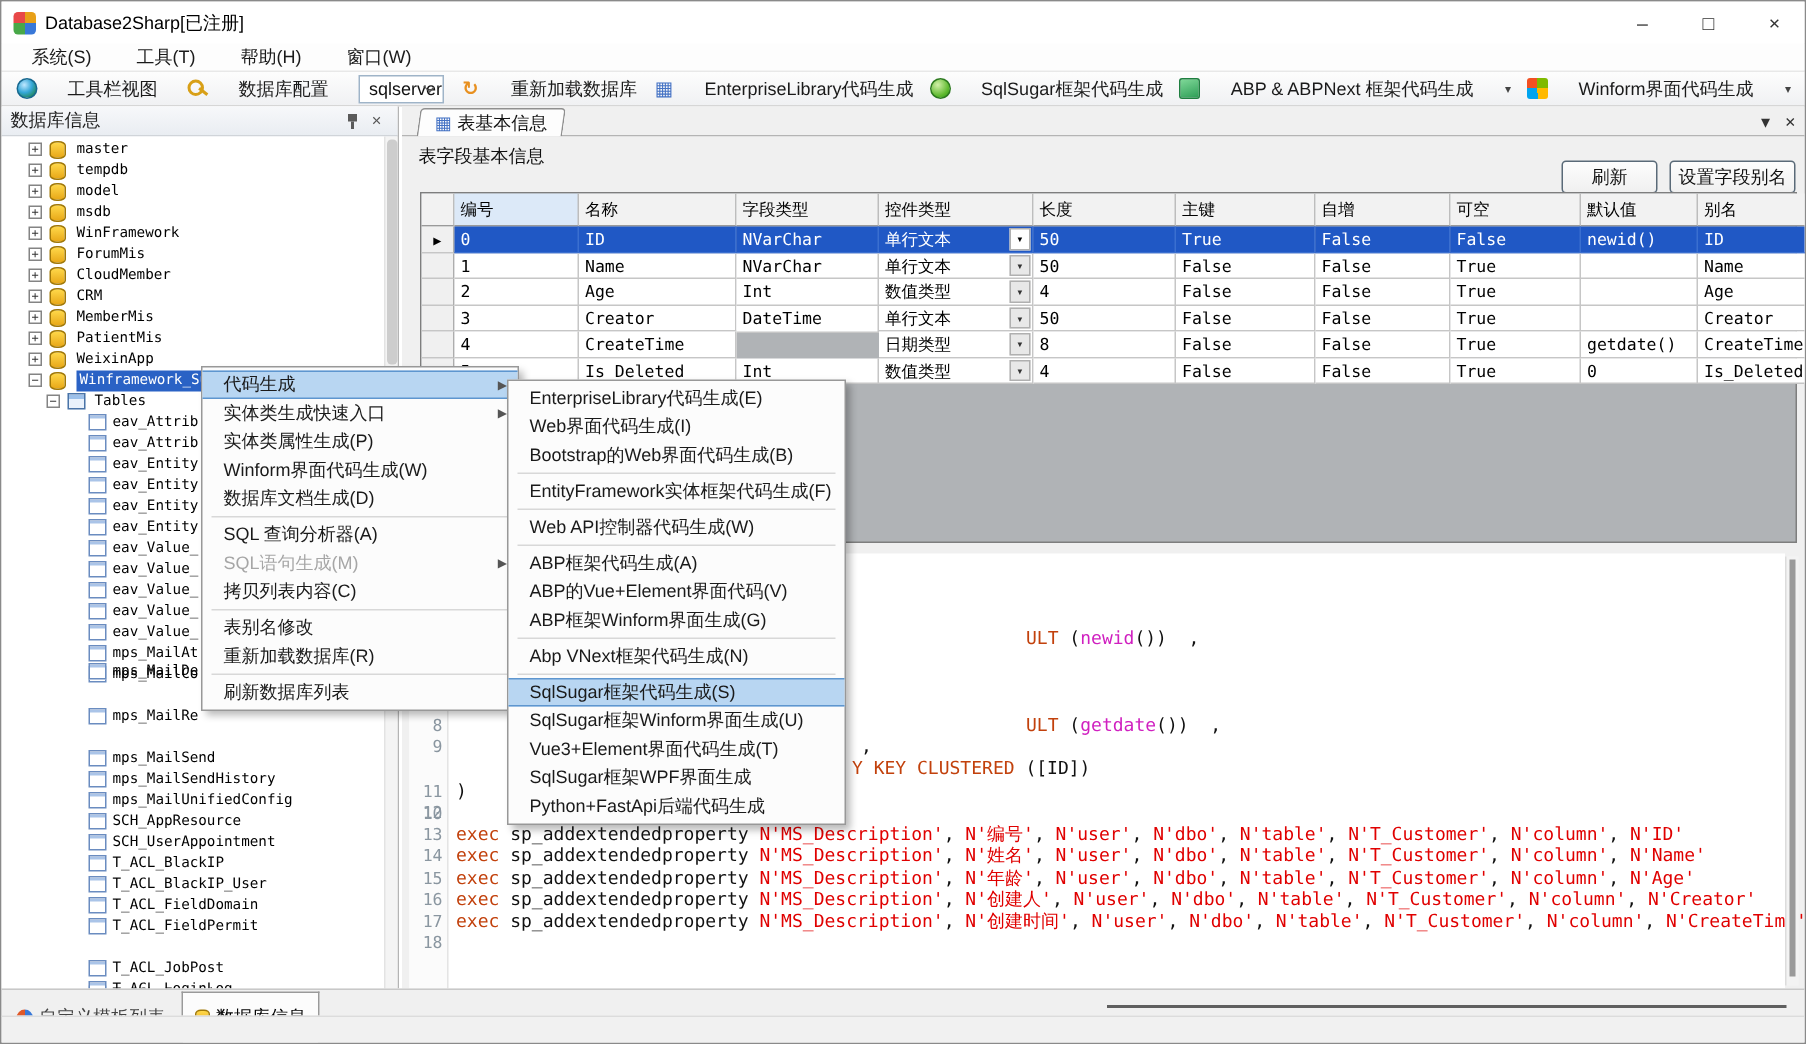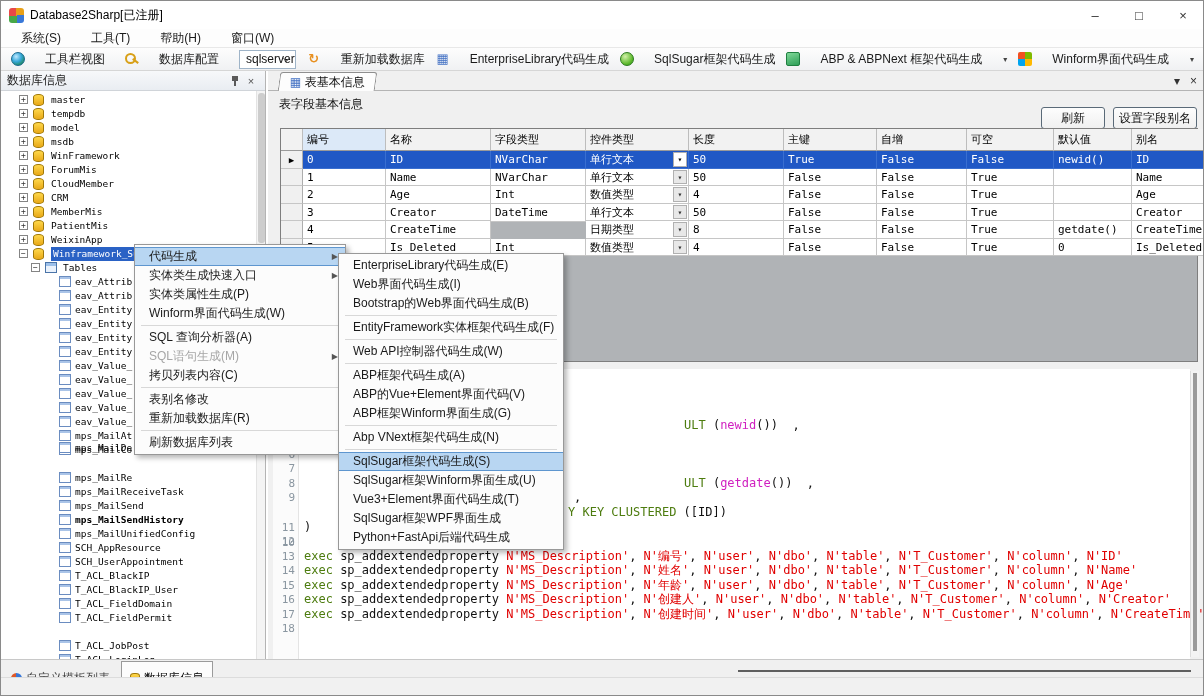--- a/index.html
+++ b/index.html
@@ -89,21 +89,21 @@
   .g-row-sel{background:#2058c5;color:#fff;border-right-color:#3a6fd0;border-bottom-color:#3a6fd0}
   .g-arrow{font-size:9px}
   .g-dd{position:absolute;right:1px;top:1px;width:14px;height:14.5px;background:#e8e8e8;border:1px solid #b0b0b0;font-size:8px;line-height:13px;text-align:center;color:#333}
   .g-row-sel .g-dd{background:#fff;color:#000}
 
   
   #sql{left:272px;top:368px;width:917px;height:290px;background:#fff;font-family:"DejaVu Sans Mono","Liberation Mono",monospace;font-size:12px}
   #sql-gutter{position:absolute;left:0;top:0;width:26px;height:100%;background:#fbfbfb;border-right:1px solid #e4e4e4}
   .lnum{position:absolute;left:0;width:22px;text-align:right;color:#8a96a0;font-size:11px;line-height:13px}
   .frag{position:absolute;white-space:pre;line-height:13px}
-  .k{color:#4d7c0f}.s{color:#e00000}.m{color:#d020c0}.p{color:#111}
+  .k{color:#c2410c}.s{color:#e00000}.m{color:#d020c0}.p{color:#111}
   #sql-vscroll{left:1189px;top:370px;width:9px;height:286px;background:#f3f3f3;border-left:1px solid #dcdcdc}
   #sql-vthumb{position:absolute;left:2px;top:2px;width:4px;height:278px;background:#9a9a9a}
 
   
   .menu{position:absolute;background:#fcfcfc;border:1px solid #989898;box-shadow:3px 3px 5px rgba(0,0,0,.28);padding:2px 0;z-index:50}
   #context-menu{left:133px;top:243px;width:212px}
   #submenu{left:337px;top:252px;width:226px}
   .menu-item{position:relative;height:19px;line-height:19px;padding-left:14px;padding-right:18px;color:#1a1a1a;white-space:nowrap}
   .menu-item.hl{background:#b8d6f2;border-top:1px solid #5e96cf;border-bottom:1px solid #5e96cf;line-height:17px}
   .menu-item.dis{color:#a6a6a6}
@@ -303,31 +303,27 @@
         <span class="tlabel" style="left: 74px;">mps_MailCo</span>
       </div>
       <div class="trow" style="top: 350px;">
         <span class="tic ic-tbl" style="left: 58px;"></span>
         <span class="tlabel" style="left: 74px;">mps_MailDe</span>
       </div>
       <div class="trow" style="top: 380px;">
         <span class="tic ic-tbl" style="left: 58px;"></span>
         <span class="tlabel" style="left: 74px;">mps_MailRe</span>
       </div>
-      <div class="trow" style="top: 394px;">
-        <span class="tic ic-tbl" style="left: 58px;"></span>
-        <span class="tlabel" style="left: 74px;">mps_MailReceiveTask</span>
-      </div>
       <div class="trow" style="top: 408px;">
         <span class="tic ic-tbl" style="left: 58px;"></span>
         <span class="tlabel" style="left: 74px;">mps_MailSend</span>
       </div>
       <div class="trow" style="top: 422px;">
         <span class="tic ic-tbl" style="left: 58px;"></span>
-        <span class="tlabel" style="left: 74px; font-weight: bold;">mps_MailSendHistory</span>
+        <span class="tlabel" style="left: 74px;">mps_MailSendHistory</span>
       </div>
       <div class="trow" style="top: 436px;">
         <span class="tic ic-tbl" style="left: 58px;"></span>
         <span class="tlabel" style="left: 74px; text-align: center;">mps_MailUnifiedConfig</span>
       </div>
       <div class="trow" style="top: 450px;">
         <span class="tic ic-tbl" style="left: 58px;"></span>
         <span class="tlabel" style="left: 74px;">SCH_AppResource</span>
       </div>
       <div class="trow" style="top: 464px;">
@@ -511,20 +507,21 @@
   </div>
 </div>
 <div class="abs" id="hscroll-line"></div>
 <div class="abs" id="statusbar"></div>
 
 <div class="menu" id="context-menu">
     <div class="menu-item hl">代码生成<span class="menu-arrow">▶</span></div>
     <div class="menu-item">实体类生成快速入口<span class="menu-arrow">▶</span></div>
     <div class="menu-item">实体类属性生成(P)</div>
     <div class="menu-item">Winform界面代码生成(W)</div>
+    <div class="menu-item">数据库文档生成(D)</div>
     <div class="menu-sep"></div>
     <div class="menu-item">SQL 查询分析器(A)</div>
     <div class="menu-item dis">SQL语句生成(M)<span class="menu-arrow">▶</span></div>
     <div class="menu-item">拷贝列表内容(C)</div>
     <div class="menu-sep"></div>
     <div class="menu-item">表别名修改</div>
     <div class="menu-item">重新加载数据库(R)</div>
     <div class="menu-sep"></div>
     <div class="menu-item">刷新数据库列表</div>
   </div>

